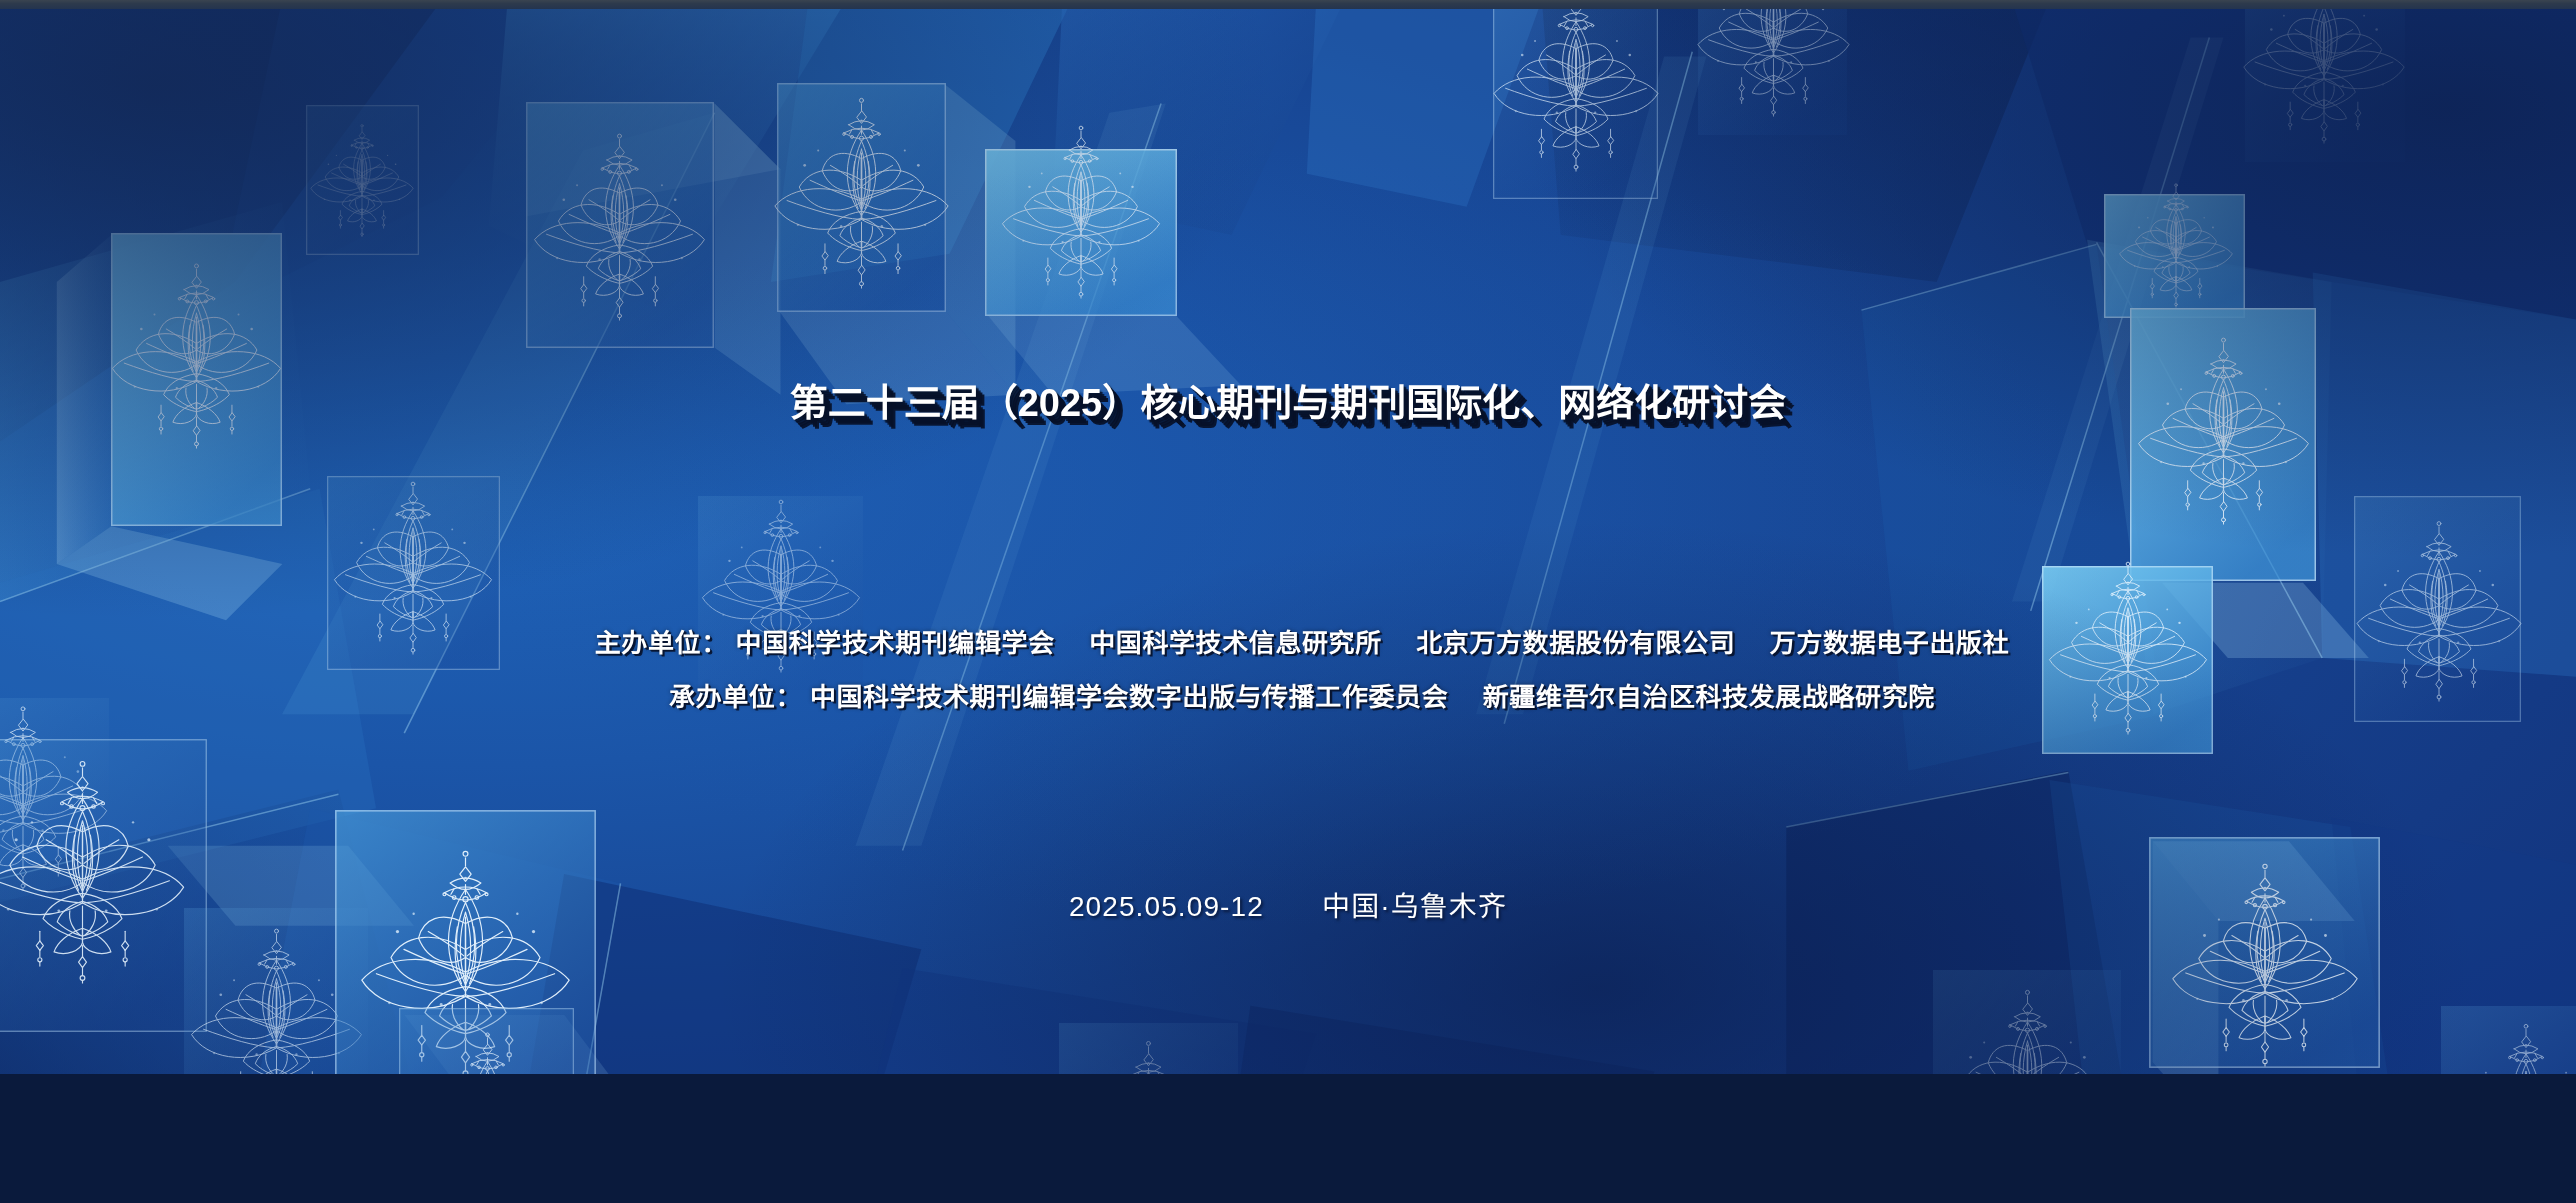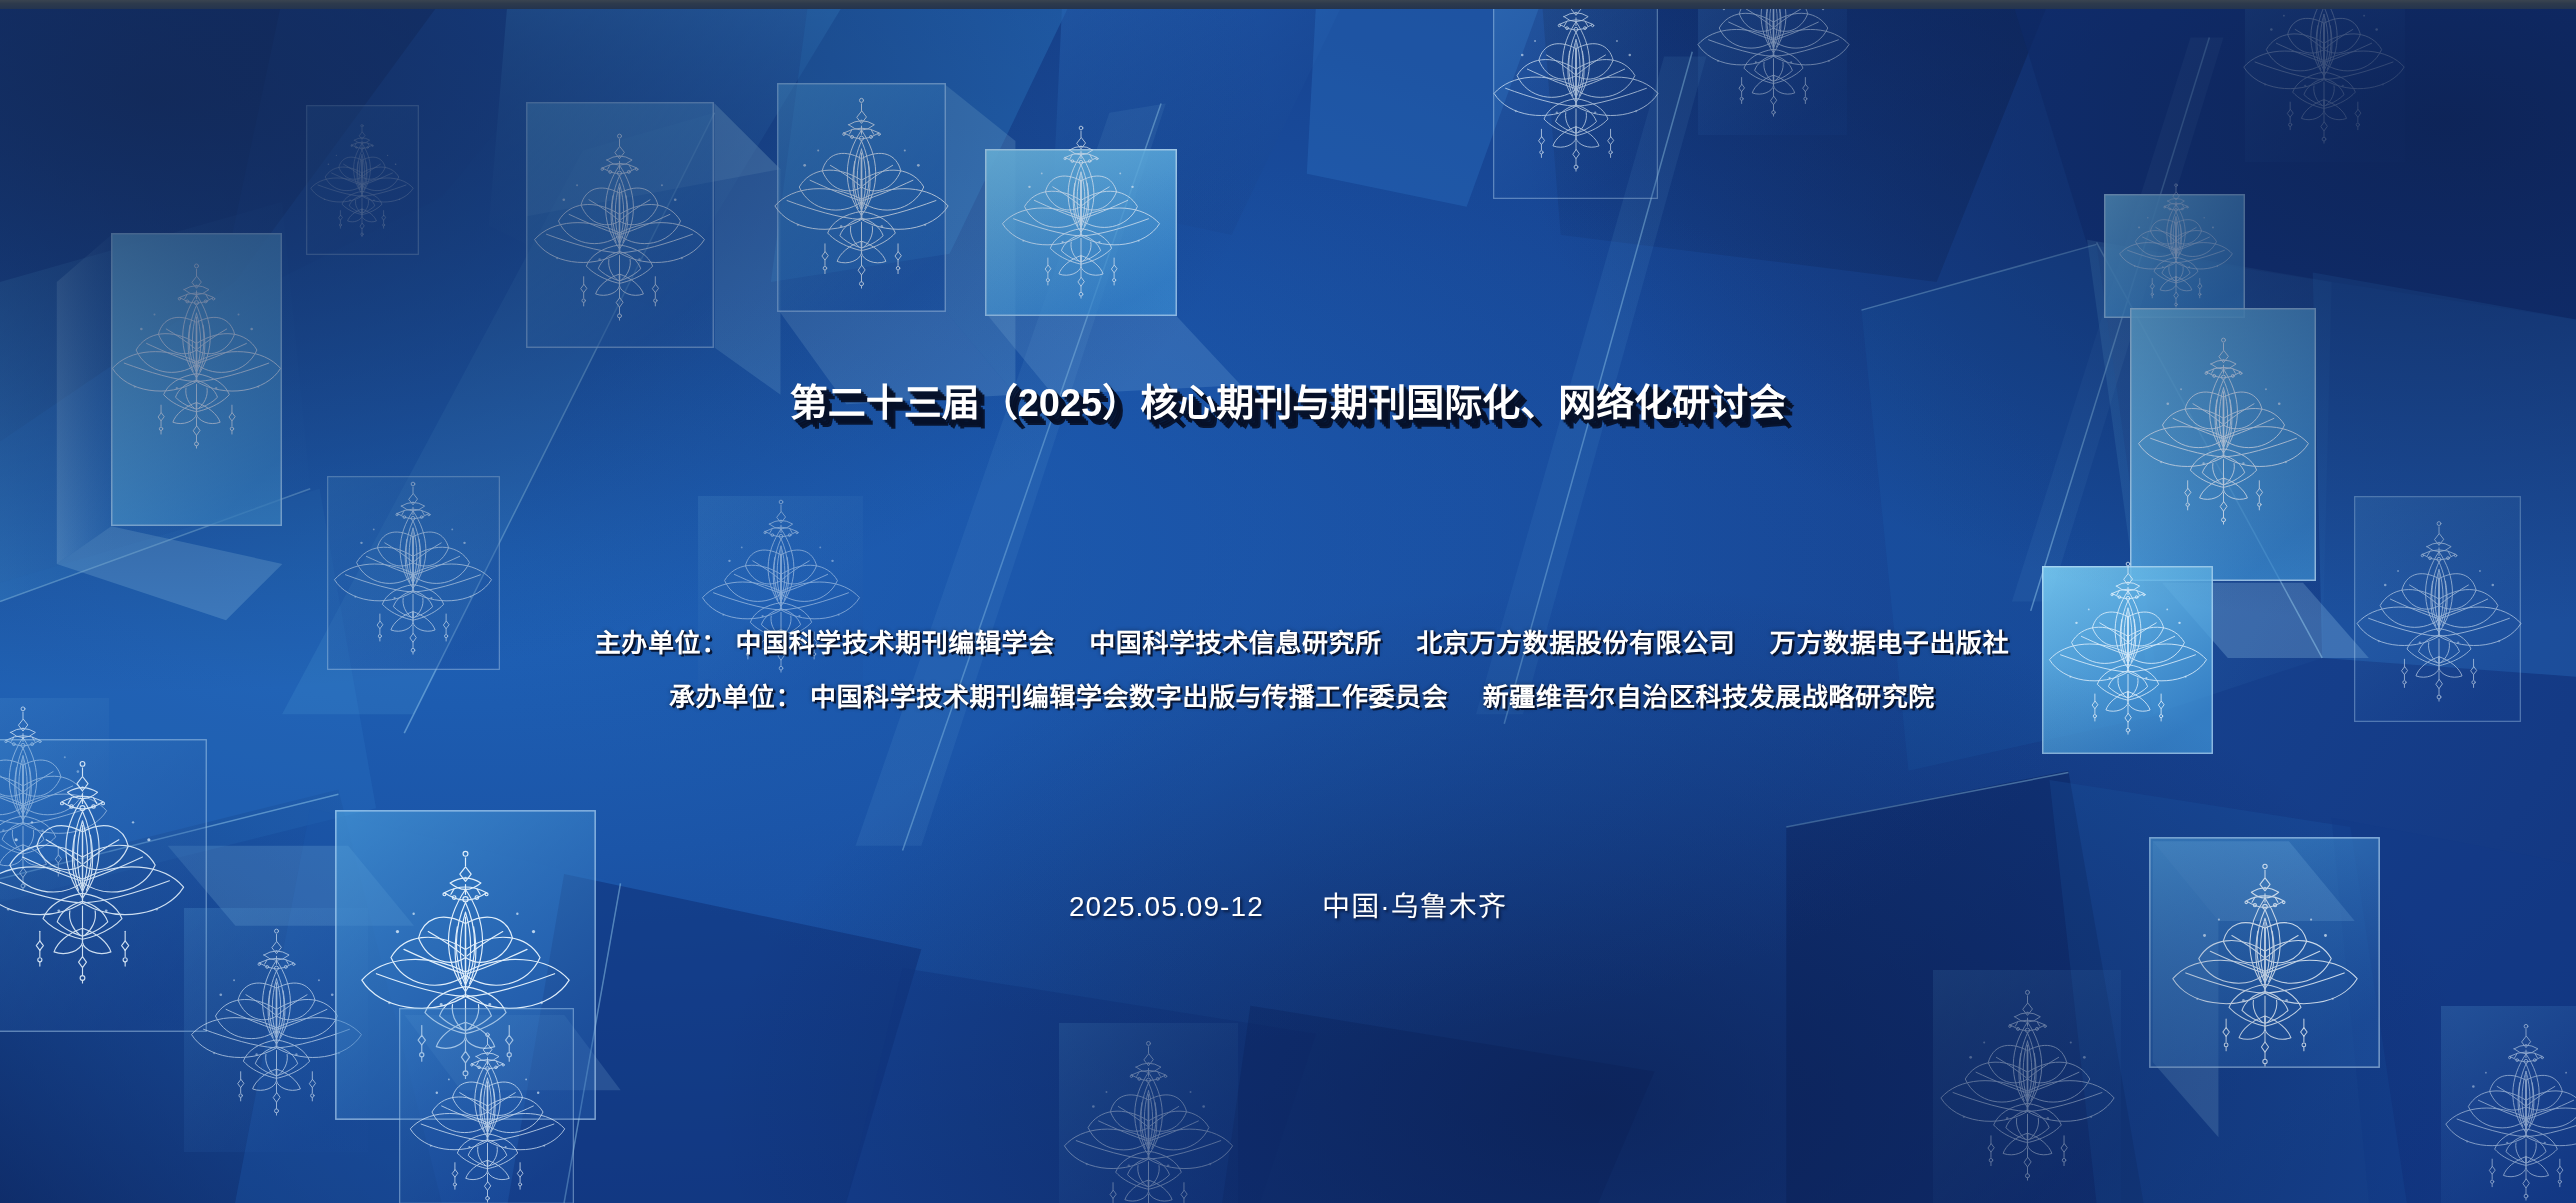--- a/index.html
+++ b/index.html
@@ -1,21 +1,21 @@
 <!DOCTYPE html>
 <html lang="zh-CN" style="font-size:15px"><head>
 <meta charset="utf-8">
 <style>
   html,body{margin:0;padding:0;background:#0a1a3c;}
   *{box-sizing:border-box;}
 
   #banner{
     position:relative;
     width:2576px;
-    height:1203px;
+    height:1074px;
     overflow:hidden;
     font-family:"Liberation Sans","DejaVu Sans",sans-serif;
     background:
       radial-gradient(130% 115% at 18% 46%, #1f63b8 0%, #1b55a8 22%, #174593 44%, #143a85 64%, #11307a 82%, #0e2a6e 100%);
   }
 
   
   #topstrip{
     position:absolute; left:0; top:0; width:100%; height:8.5px;
     background:linear-gradient(180deg,#3a4450 0%,#2d3a4c 40%,#24344f 100%);

